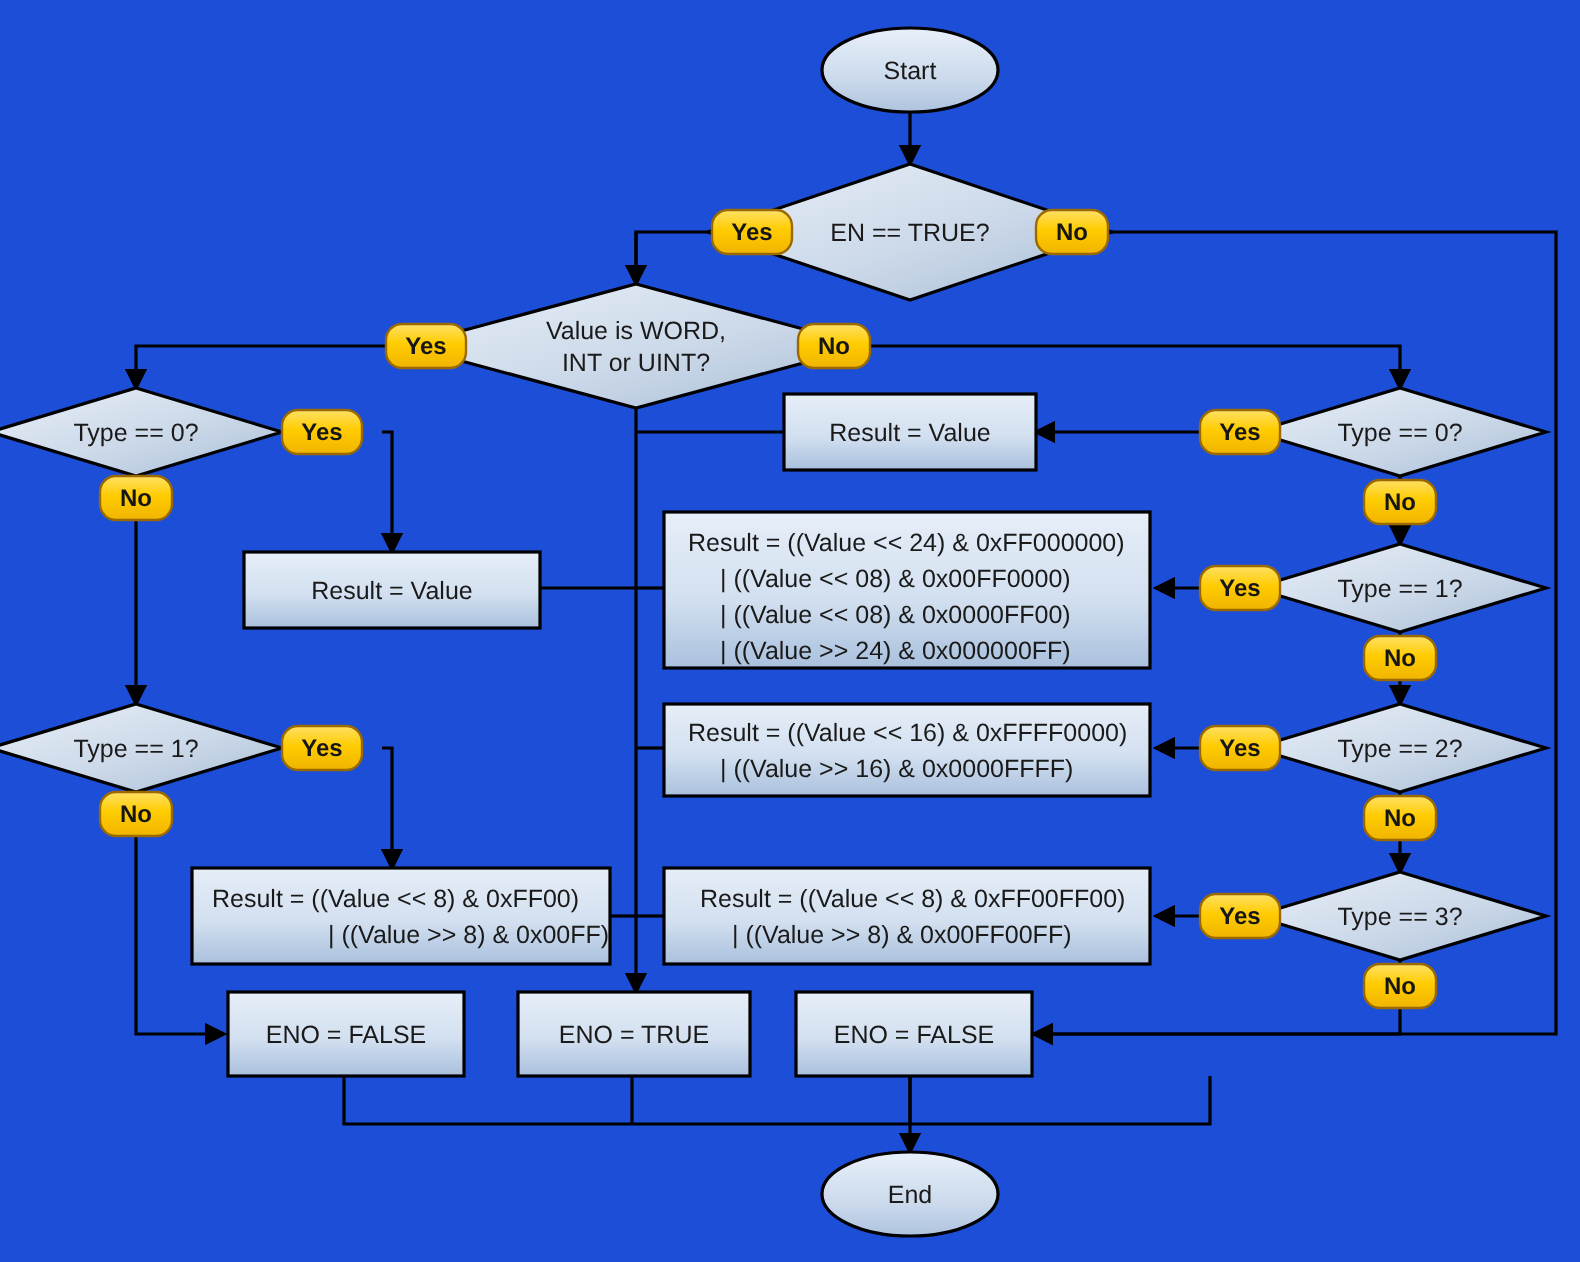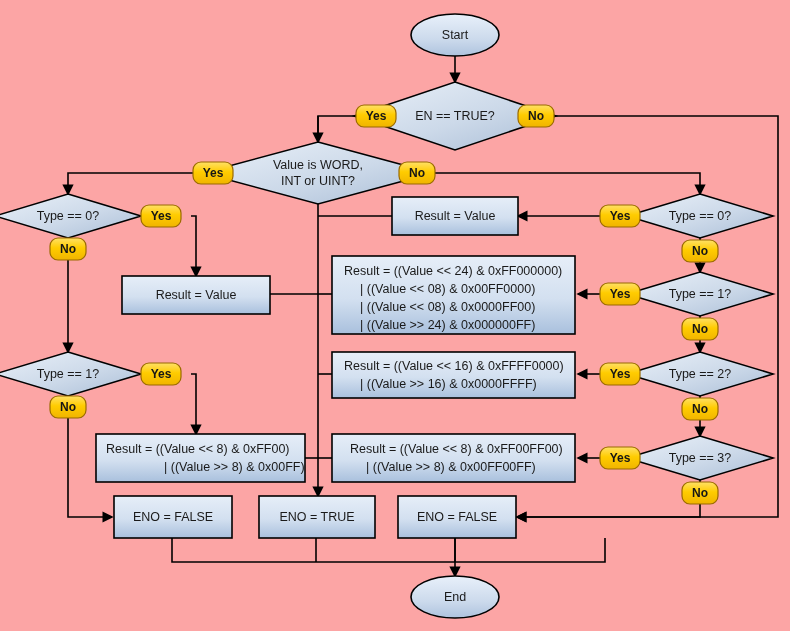--- a/index.html
+++ b/index.html
@@ -1,19 +1,19 @@
 <!DOCTYPE html>
 <html><head>
 <meta charset="utf-8">
 <style>
   html,body{margin:0;padding:0;background:#ffffff;}
   #chart-root{
     position:relative;
     width:790px;height:631px;
-    background:#fca5a5;
+    background:#1d4ed8;
     font-family:"Liberation Sans","DejaVu Sans",sans-serif;
     overflow:hidden;
   }
   svg{display:block;}
   .node-text{
     font-family:"Liberation Sans","DejaVu Sans",sans-serif;
     font-size:12.5px;
     fill:#1a1a1a;
     dominant-baseline:middle;
   }

